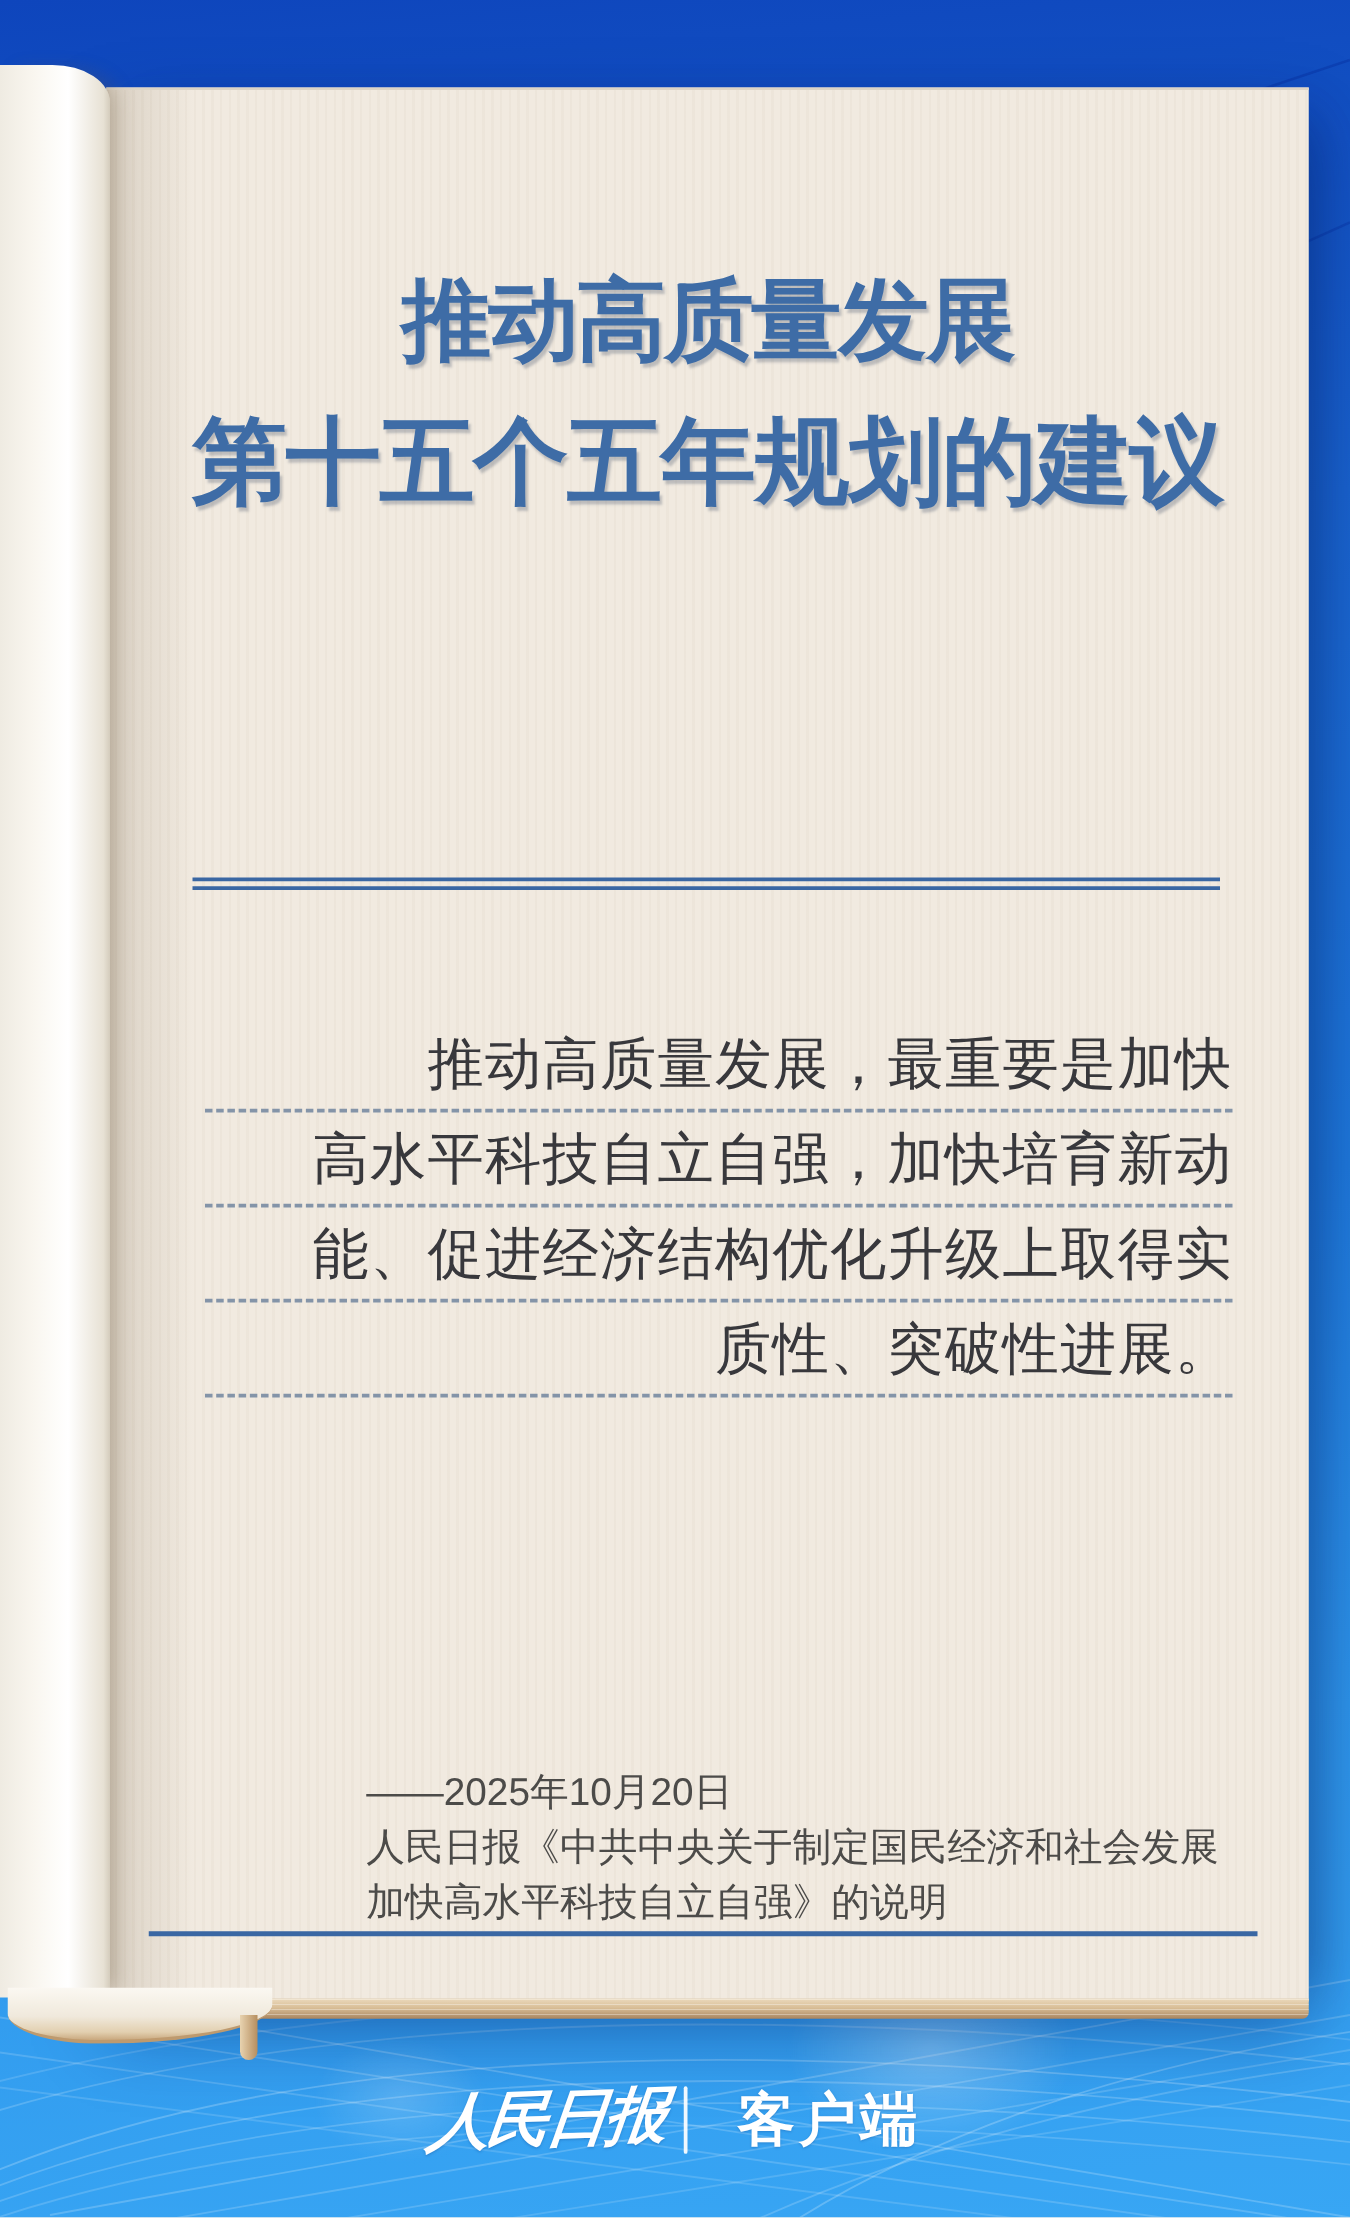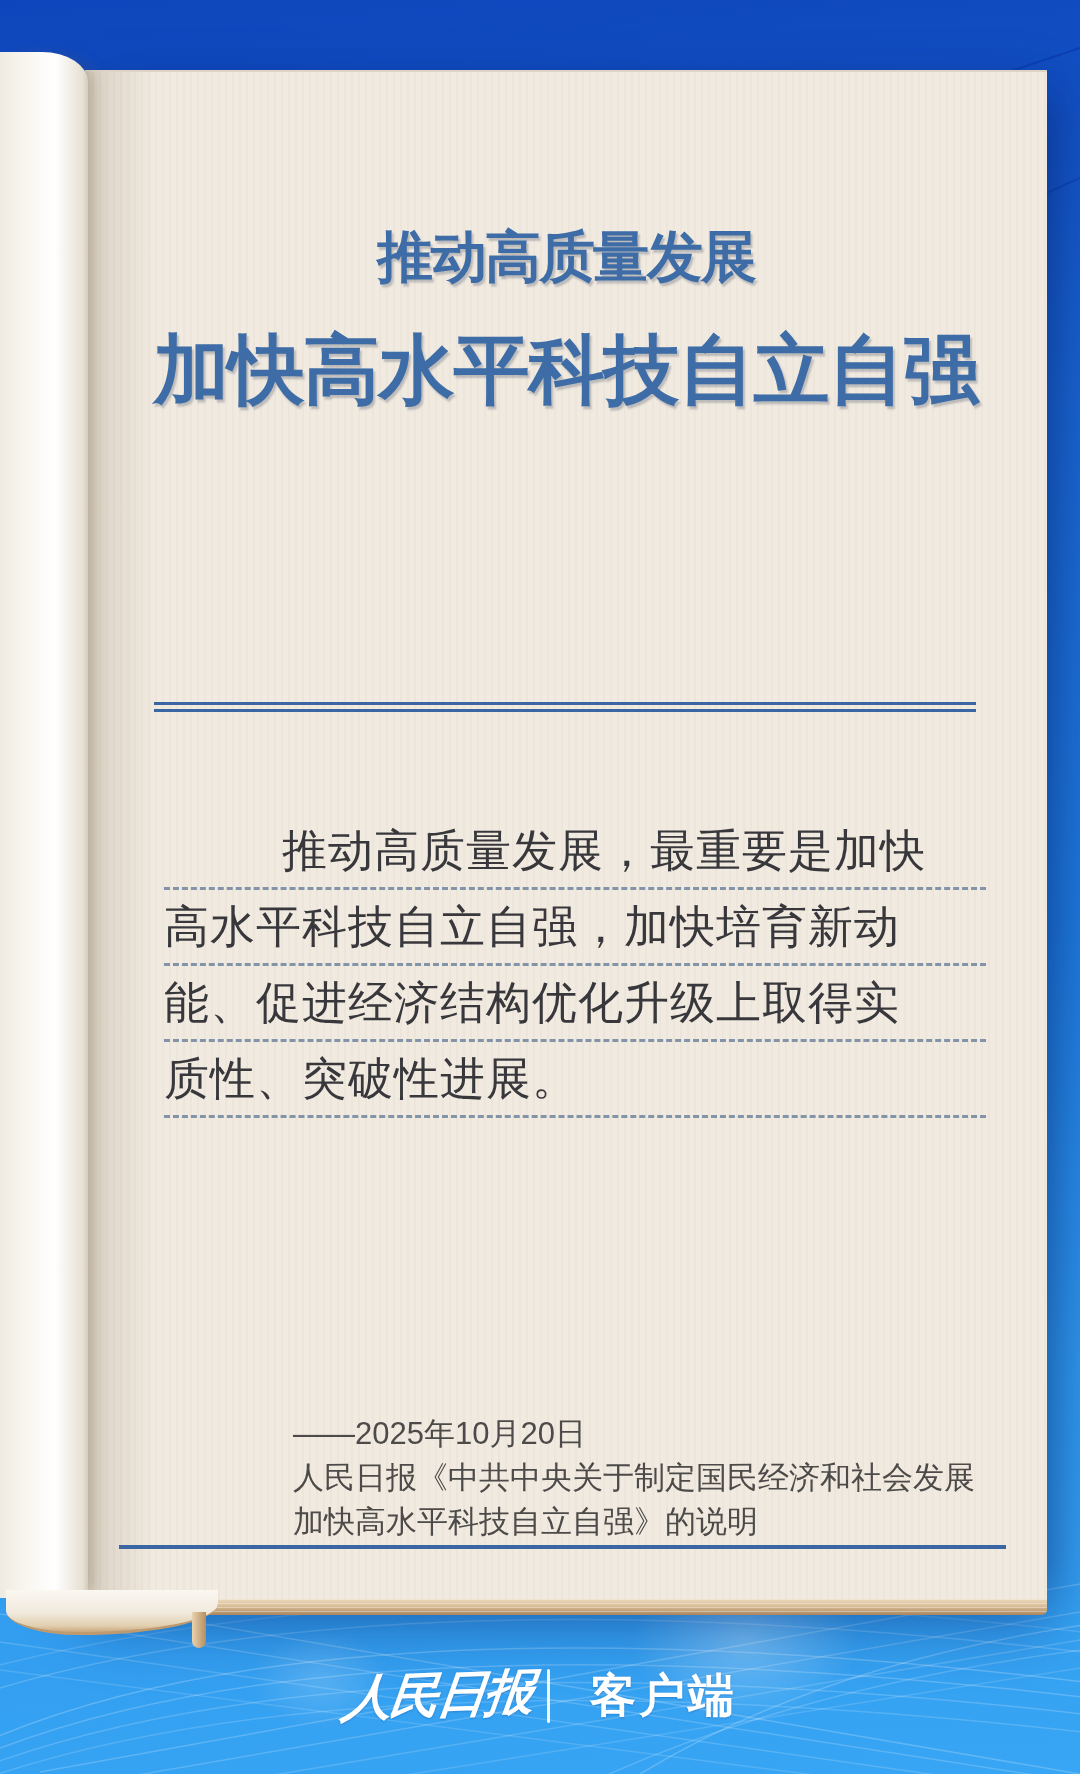--- a/index.html
+++ b/index.html
@@ -83,37 +83,38 @@
   }
 
   
   .title{
     position:absolute;left:0;top:128px;width:100%;
     text-align:center;color:var(--title-blue);
     font-family:"Liberation Serif","DejaVu Serif",serif;
     font-weight:900;
     text-shadow:2px 3px 2px rgba(55,70,95,.28);
   }
-  .title .t1{font-size:56px;line-height:114px;letter-spacing:-2px;}
+  .title .t1{font-size:72px;line-height:114px;letter-spacing:-2px;}
   .title .t3{font-size:76px;line-height:112px;letter-spacing:-1px;white-space:nowrap;}
 
   .double-rule{
     position:absolute;left:69px;top:630px;width:822px;height:4px;
     border-top:3px solid var(--rule-blue);
     border-bottom:3px solid var(--rule-blue);
   }
 
   .body-block{position:absolute;left:79px;top:742px;width:822px;}
   .bline{
     height:76px;box-sizing:border-box;
     border-bottom:3px dashed var(--dashed-rule);
     display:flex;align-items:flex-end;padding-bottom:6px;
     font-family:"Liberation Serif","DejaVu Serif",serif;
     font-size:45px;letter-spacing:1px;color:var(--body-text);
     white-space:nowrap;
+    justify-content:flex-end;
   }
   .bline.indent{padding-left:118px;}
 
   .attr{
     position:absolute;right:72px;top:1340px;
     text-align:left;color:var(--attribution-text);
     font-size:31px;line-height:44px;font-weight:500;
     white-space:nowrap;
   }
   .bottom-rule{
@@ -183,21 +184,21 @@
 
     <div class="stack"></div>
     <div class="curl"></div>
     <div class="curl-hook"></div>
 
     <div class="page">
       <div class="crease-shadow"></div>
 
       <div class="title">
         <div class="t1">推动高质量发展</div>
-        <div class="t3">加快高水平科技自立自强</div>
+        <div class="t3">第十五个五年规划的建议</div>
       </div>
 
       <div class="double-rule"></div>
 
       <div class="body-block">
         <div class="bline indent">
           <span>推动高质量发展，最重要是加快</span>
         </div>
         <div class="bline">
           <span>高水平科技自立自强，加快培育新动</span>

